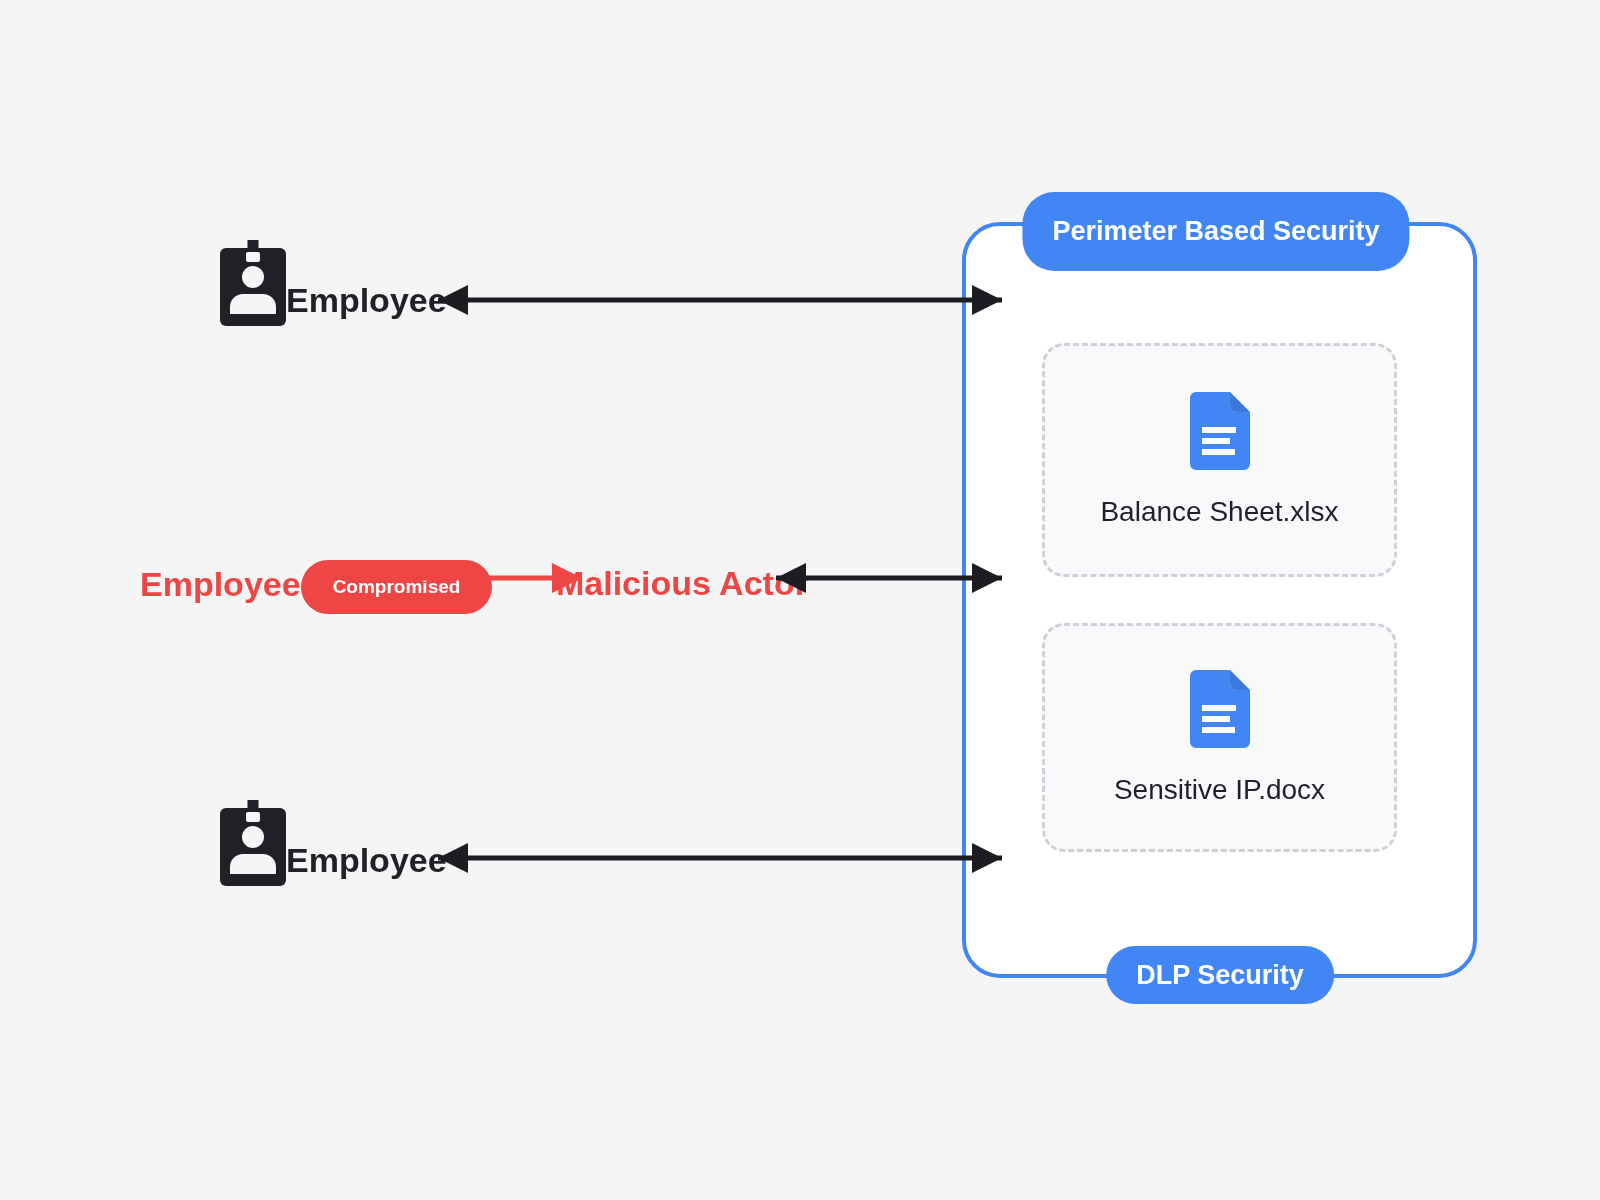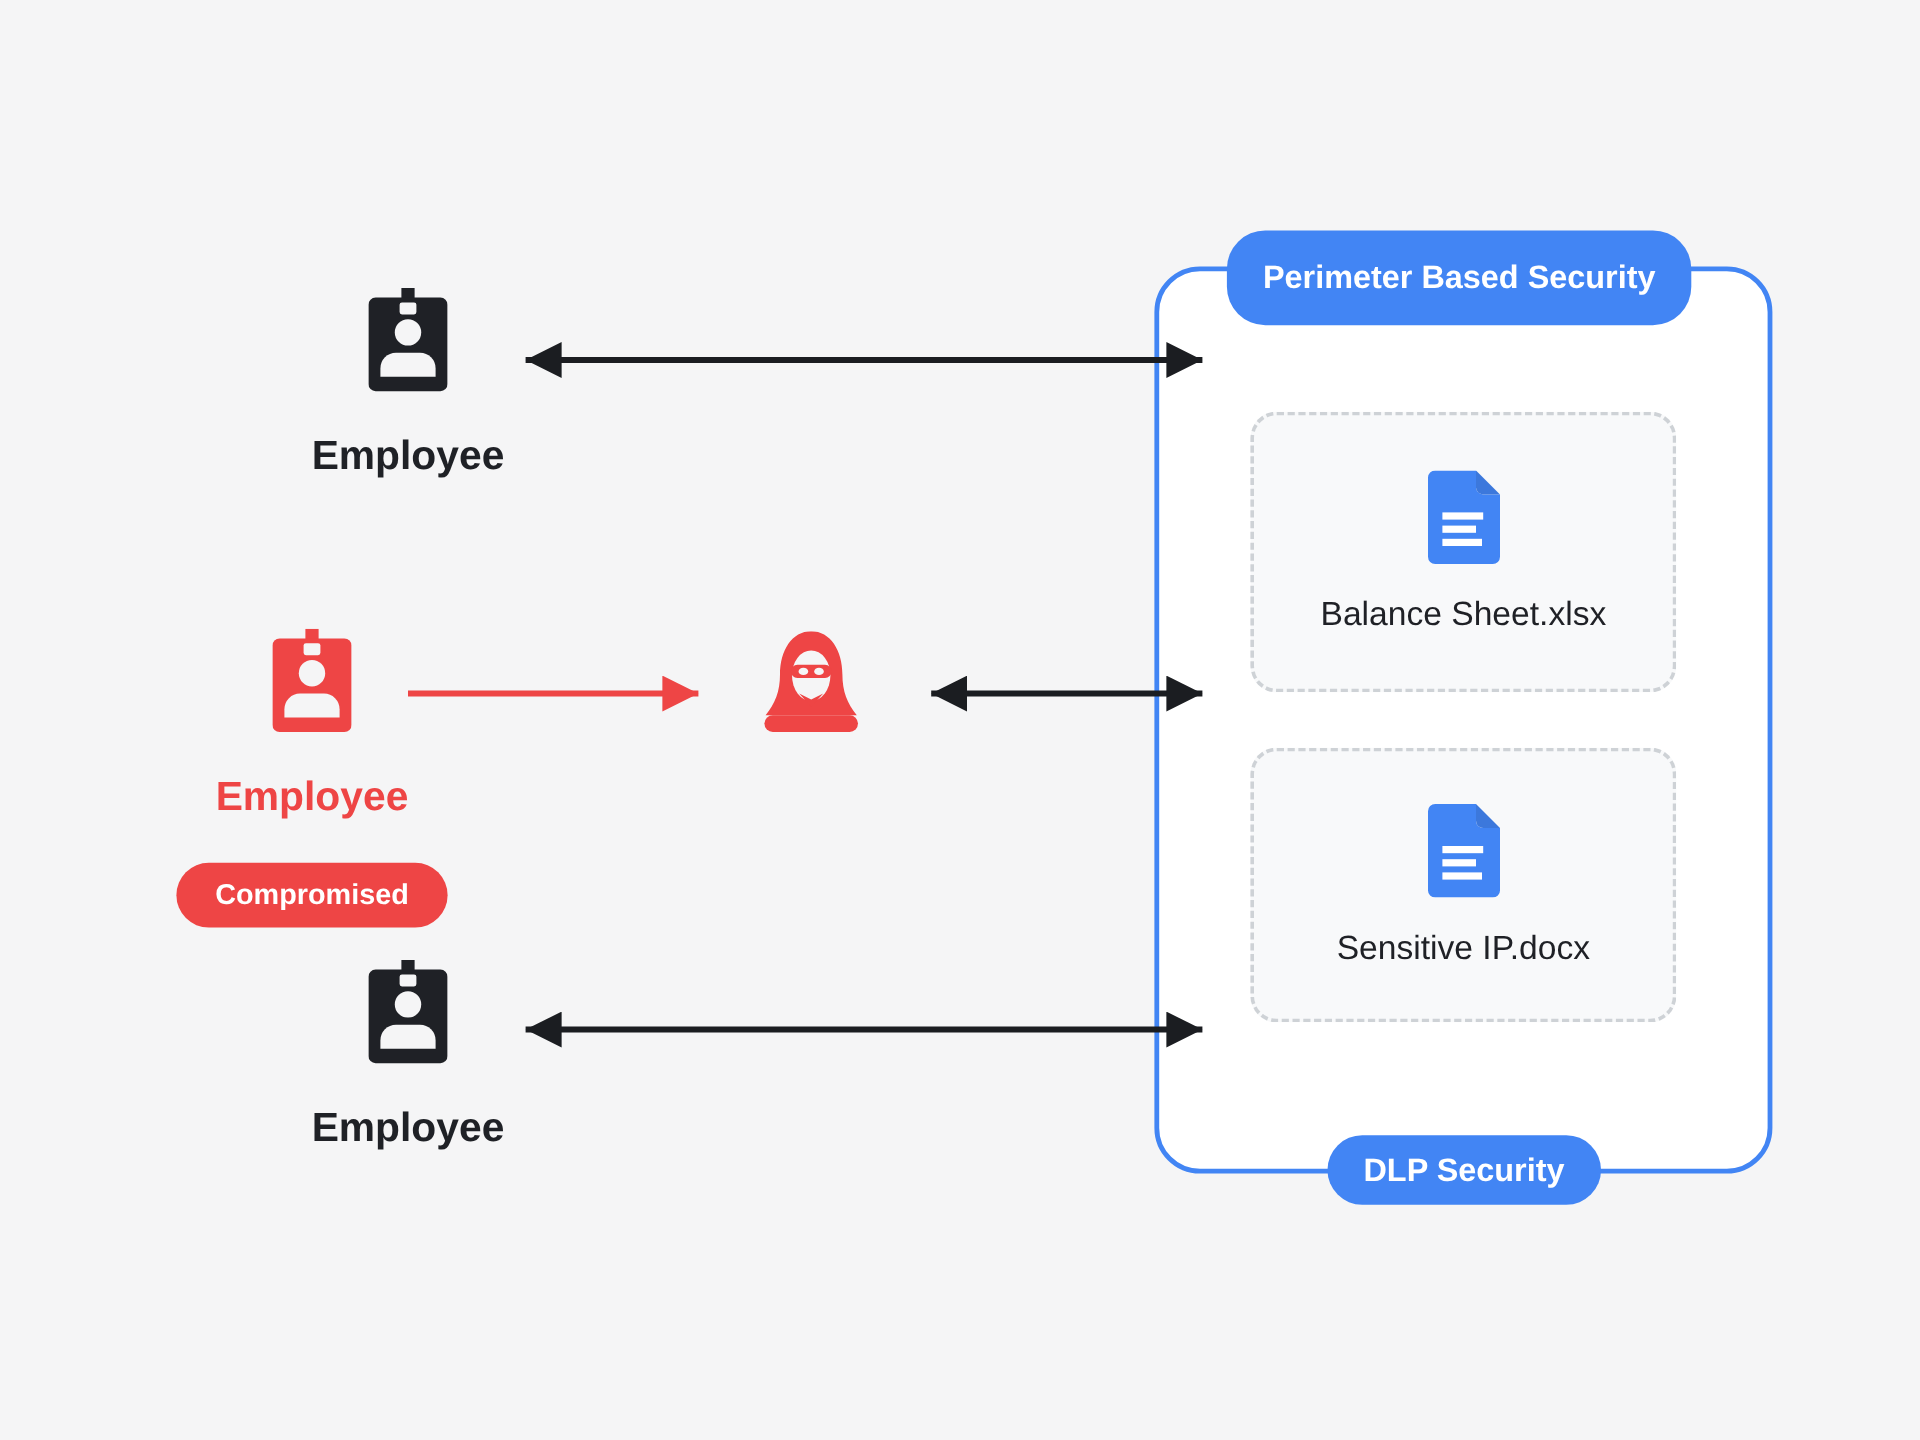--- a/index.html
+++ b/index.html
@@ -41,31 +41,31 @@
     border:3px dashed var(--card-border);border-radius:22px;
     display:flex;flex-direction:column;align-items:center;justify-content:center;
     gap:26px;
   }
   .file-card.one{top:343px;height:234px;}
   .file-card.two{top:623px;height:229px;}
   .file-name{font-size:28px;font-weight:500;color:var(--ink);}
   
   .node{
     position:absolute;width:240px;
-    display:flex;flex-direction:column;align-items:center;
+    display:flex;align-items:center;
   }
   .node-label{font-size:34px;font-weight:700;line-height:40px;margin-top:30px;color:var(--ink);white-space:nowrap;}
   .node.red .node-label{color:var(--red);}
   .badge-icon{color:var(--ink);}
   .node.red .badge-icon{color:var(--red);}
   .hacker-icon{color:var(--red);}
   .status-pill{
     margin-top:35px;height:54px;padding:0 32px;border-radius:27px;
     background:var(--red);color:var(--white);
-    font-size:24px;font-weight:700;
+    font-size:19px;font-weight:700;
     display:flex;align-items:center;justify-content:center;white-space:nowrap;
   }
   
   .arrows{position:absolute;left:0;top:0;pointer-events:none;}
   .arrow-black{stroke:#1B1D21;}
   .arrow-red{stroke:var(--red);}
 </style>
 </head>
 <body>
 
@@ -135,20 +135,21 @@
   <div class="node red" style="left:556px;top:526px;">
     <svg class="hacker-icon" width="90" height="84" viewBox="0 0 90 84">
       <rect x="6" y="70" width="78" height="14" rx="7" fill="currentColor"></rect>
       <path d="M45,0 C29,0 19,16 19,36 C19,50 15,60 7,70 L83,70 C75,60 71,50 71,36 C71,16 61,0 45,0 Z" fill="currentColor"></path>
       <ellipse cx="45" cy="37" rx="16" ry="21" fill="var(--background)"></ellipse>
       <rect x="28" y="28" width="34" height="11" rx="5.5" fill="currentColor"></rect>
       <ellipse cx="38.5" cy="33.5" rx="4" ry="3" fill="var(--background)"></ellipse>
       <ellipse cx="51.5" cy="33.5" rx="4" ry="3" fill="var(--background)"></ellipse>
       <path d="M35,52 L45,63 L55,52 L45,57 Z" fill="currentColor"></path>
     </svg>
+    <div class="node-label">Malicious Actor</div>
   </div>
 
   <svg class="arrows" width="1600" height="1200" viewBox="0 0 1600 1200">
     <defs>
       <marker id="ah-black" markerWidth="6.5" markerHeight="6" refX="6" refY="3" orient="auto-start-reverse" markerUnits="strokeWidth">
         <path d="M0,0 L6,3 L0,6 Z" fill="#1B1D21"></path>
       </marker>
       <marker id="ah-red" markerWidth="6.5" markerHeight="6" refX="6" refY="3" orient="auto-start-reverse" markerUnits="strokeWidth">
         <path d="M0,0 L6,3 L0,6 Z" fill="#EE4545"></path>
       </marker>

